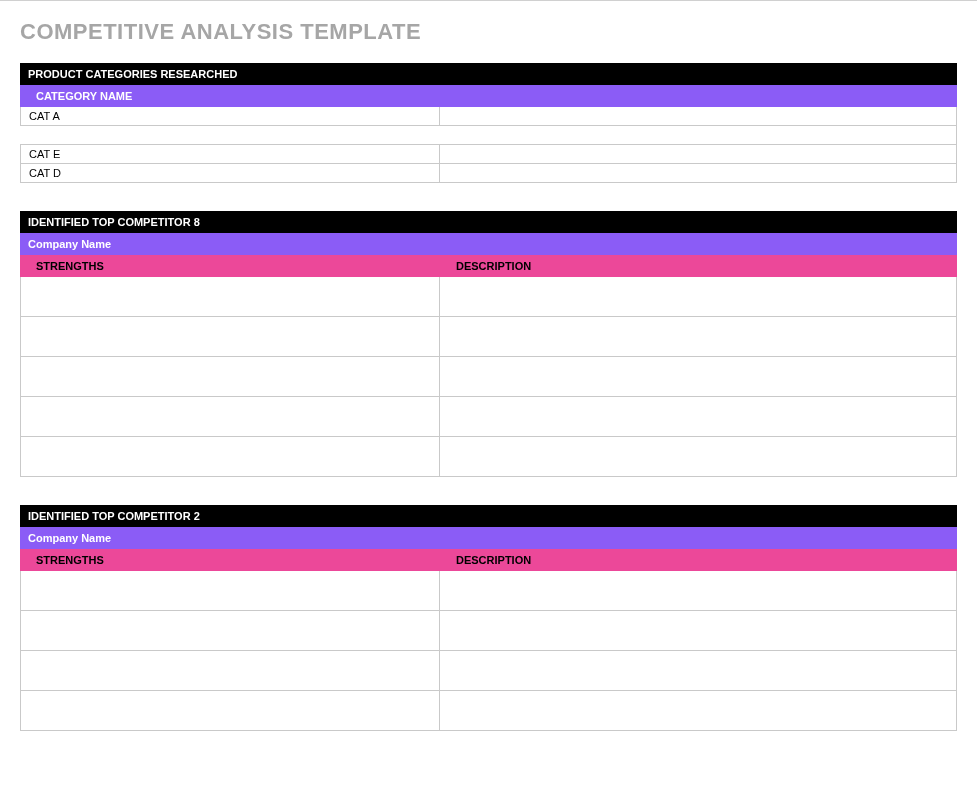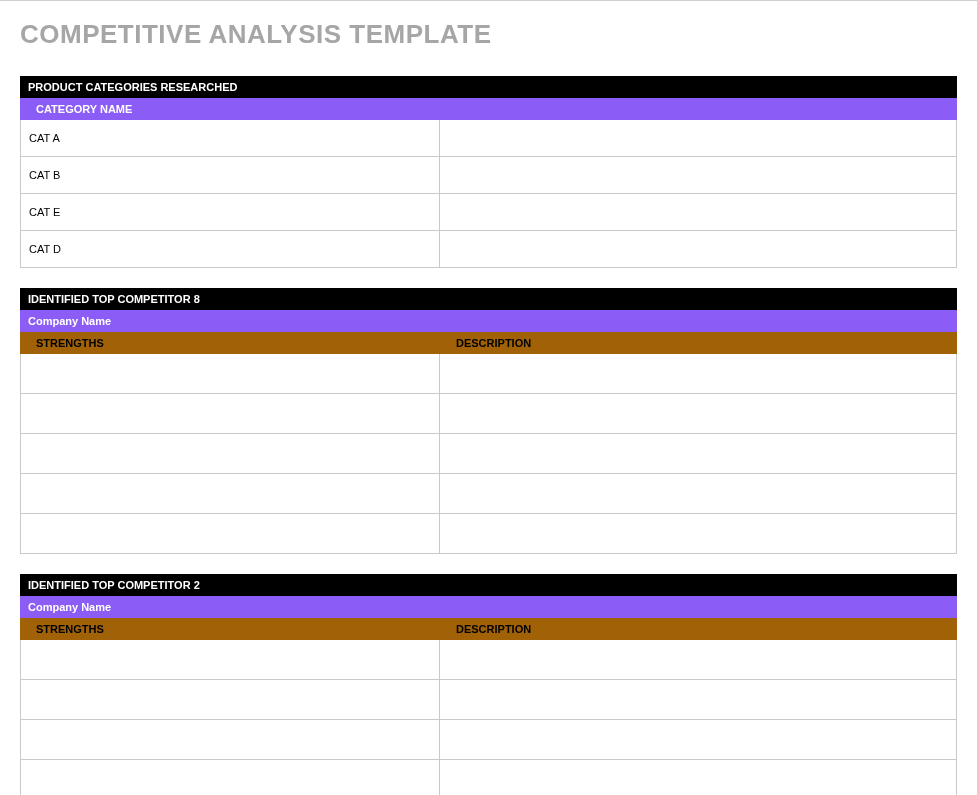--- a/index.html
+++ b/index.html
@@ -8,49 +8,49 @@
   background: #ffffff;
   width: 977px;
   padding: 0;
 }
 .page {
   border-top: 1px solid #d0d0d0;
   padding: 18px 20px 18px 20px;
 }
 h1.title {
   color: #a6a6a6;
-  font-size: 26px;
+  font-size: 22px;
   font-weight: bold;
   letter-spacing: 0.5px;
-  margin-bottom: 26px;
+  margin-bottom: 18px;
 }
 .section {
-  margin-bottom: 20px;
+  margin-bottom: 28px;
 }
 .bar-black, .bar-slate, .bar-light {
   height: 22px;
   display: flex;
   align-items: center;
   font-size: 11px;
   font-weight: bold;
   padding-left: 8px;
   color: #fff;
 }
 .bar-black { background: #000000; }
 .bar-slate { background: #8b5cf6; }
-.bar-light { background: #a16207; color: #000; font-weight: bold; }
+.bar-light { background: #ec4899; color: #000; font-weight: bold; }
 .split {
   display: flex;
   width: 100%;
 }
 .col-a { width: 420px; padding-left: 8px; display: flex; align-items: center; }
 .col-b { flex: 1; padding-left: 8px; display: flex; align-items: center; }
 .row {
   display: flex;
-  height: 37px;
+  height: 19px;
   font-size: 11px;
   color: #000;
 }
 .cell-a {
   width: 420px;
   border-left: 1px solid #c9c9c9;
   border-right: 1px solid #c9c9c9;
   border-bottom: 1px solid #c9c9c9;
   display: flex;
   align-items: center;
@@ -76,21 +76,20 @@
   <div class="section">
     <div class="bar-black">PRODUCT CATEGORIES RESEARCHED</div>
     <div class="bar-slate split">
       <div class="col-a">CATEGORY NAME</div>
     </div>
     <div class="row">
       <div class="cell-a">CAT A</div>
       <div class="cell-b"></div>
     </div>
     <div class="row">
-      <div class="cell-a">CAT B</div>
       <div class="cell-b"></div>
     </div>
     <div class="row">
       <div class="cell-a">CAT E</div>
       <div class="cell-b"></div>
     </div>
     <div class="row">
       <div class="cell-a">CAT D</div>
       <div class="cell-b"></div>
     </div>

